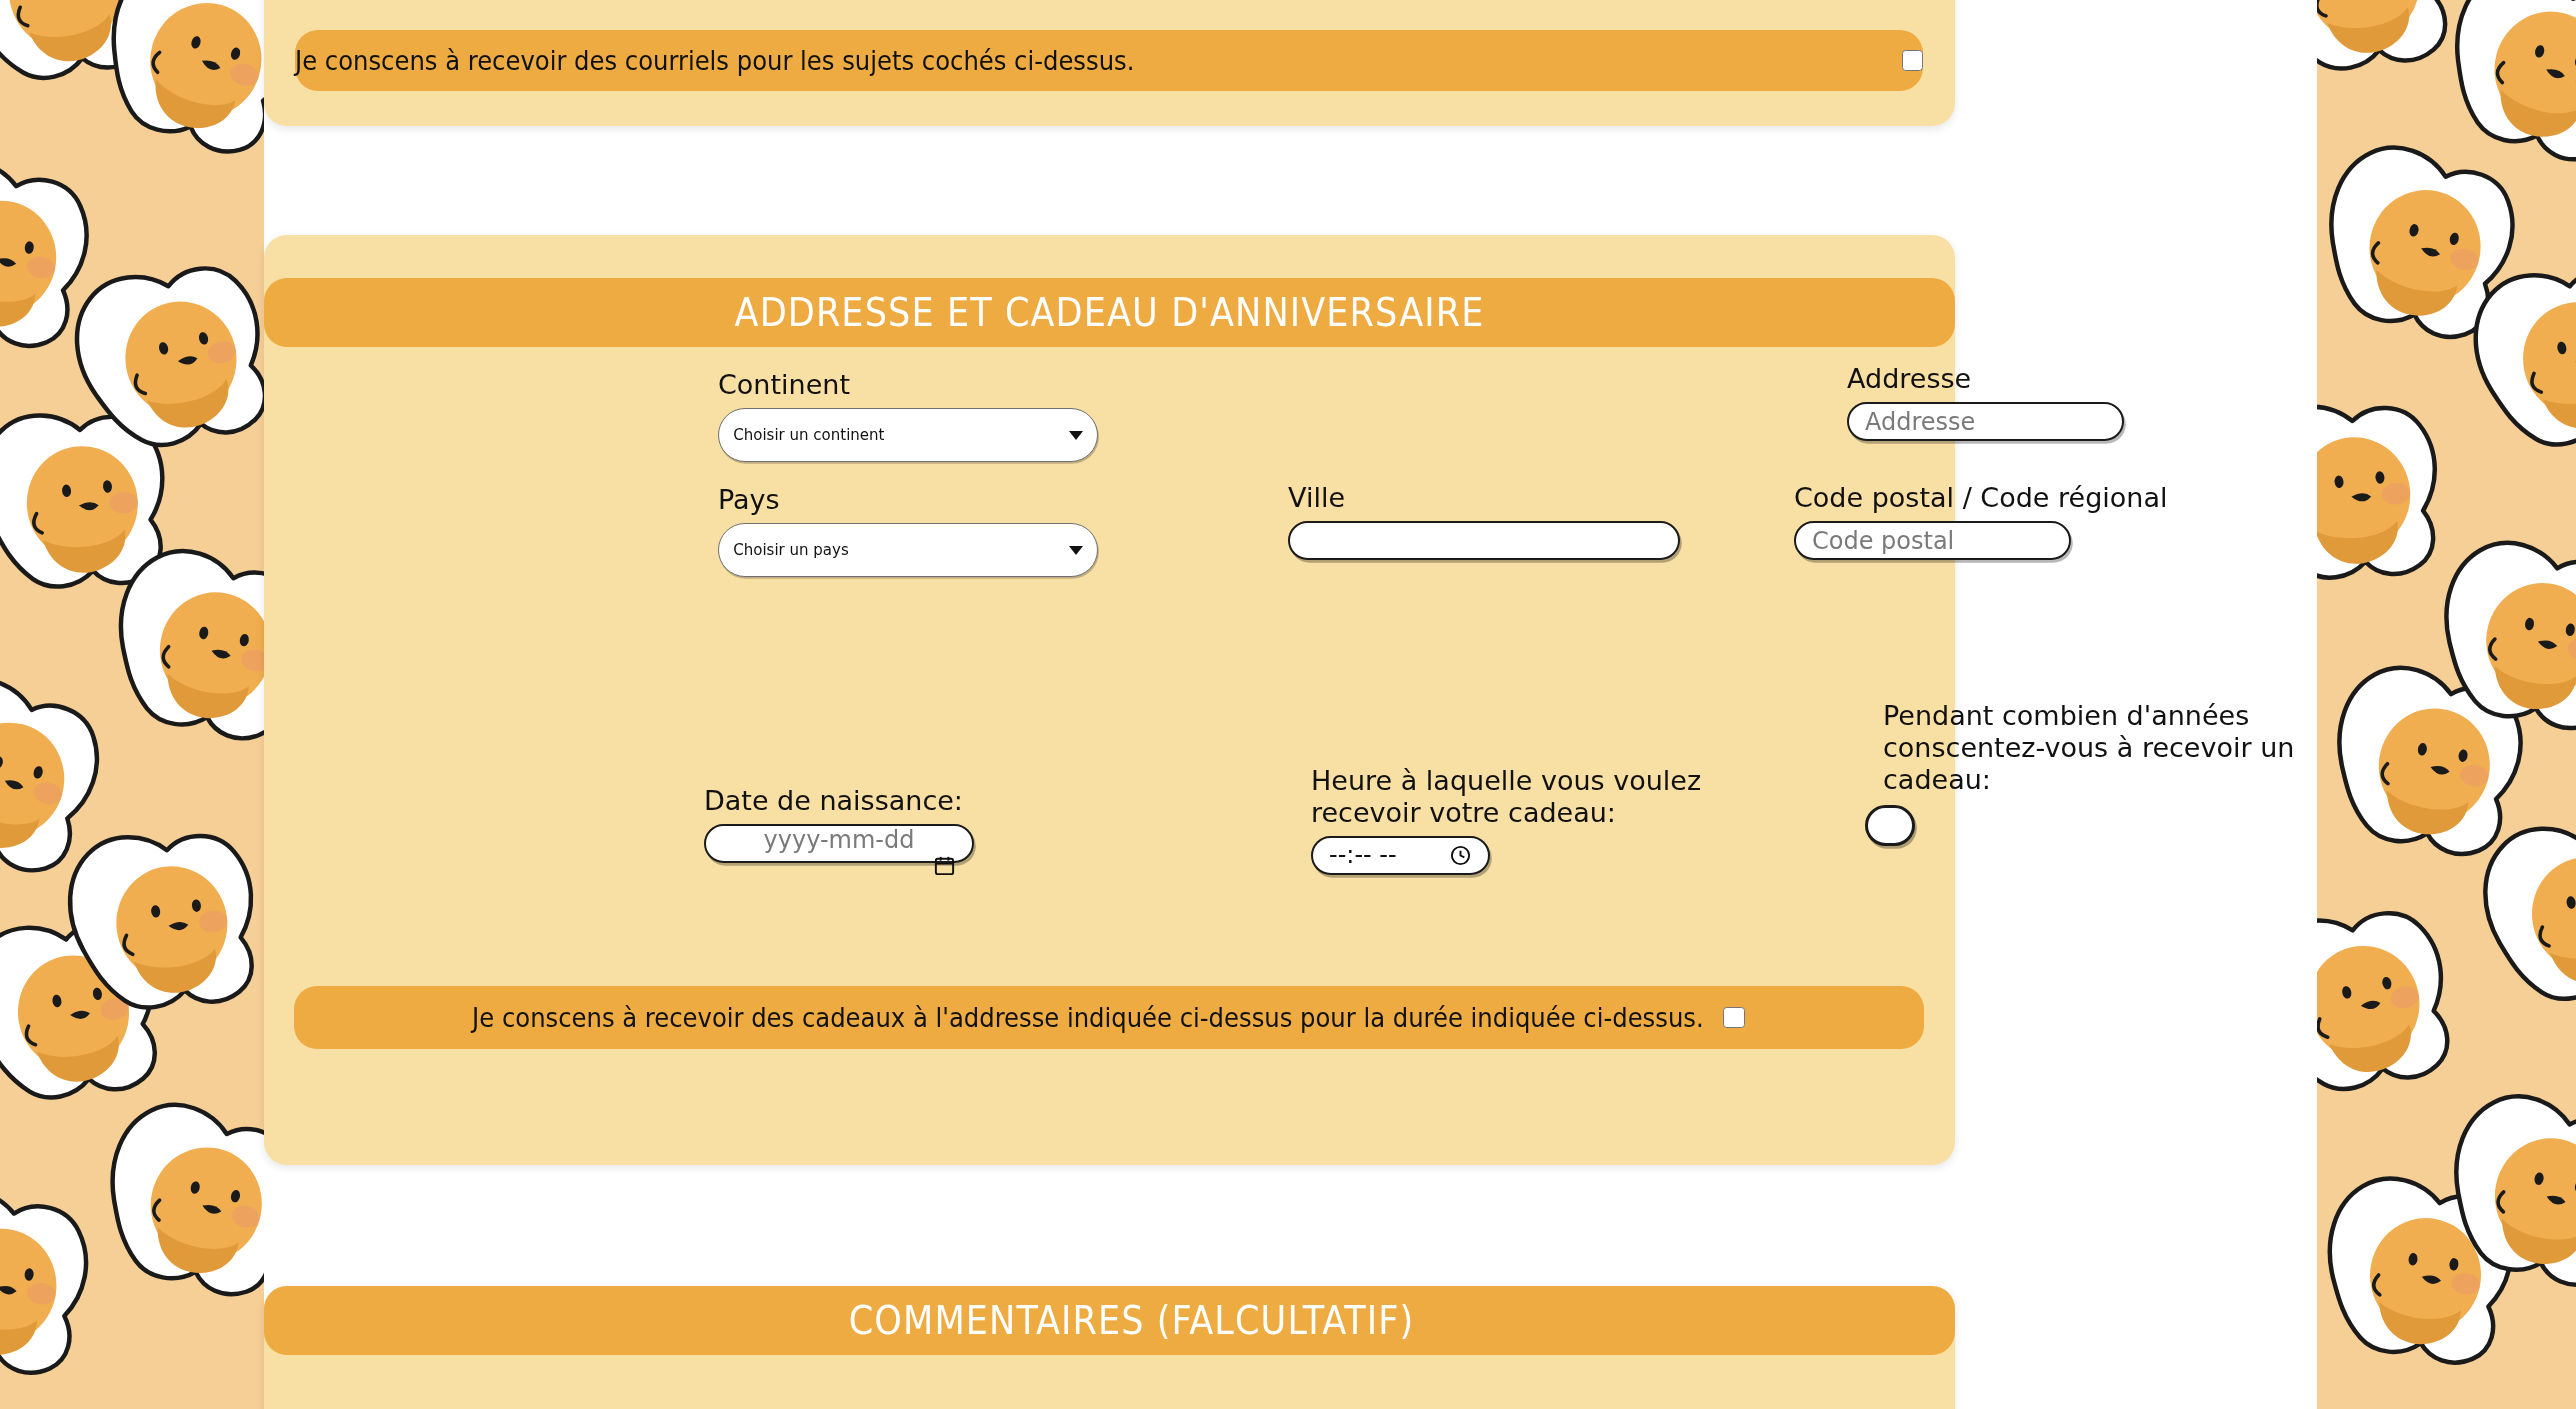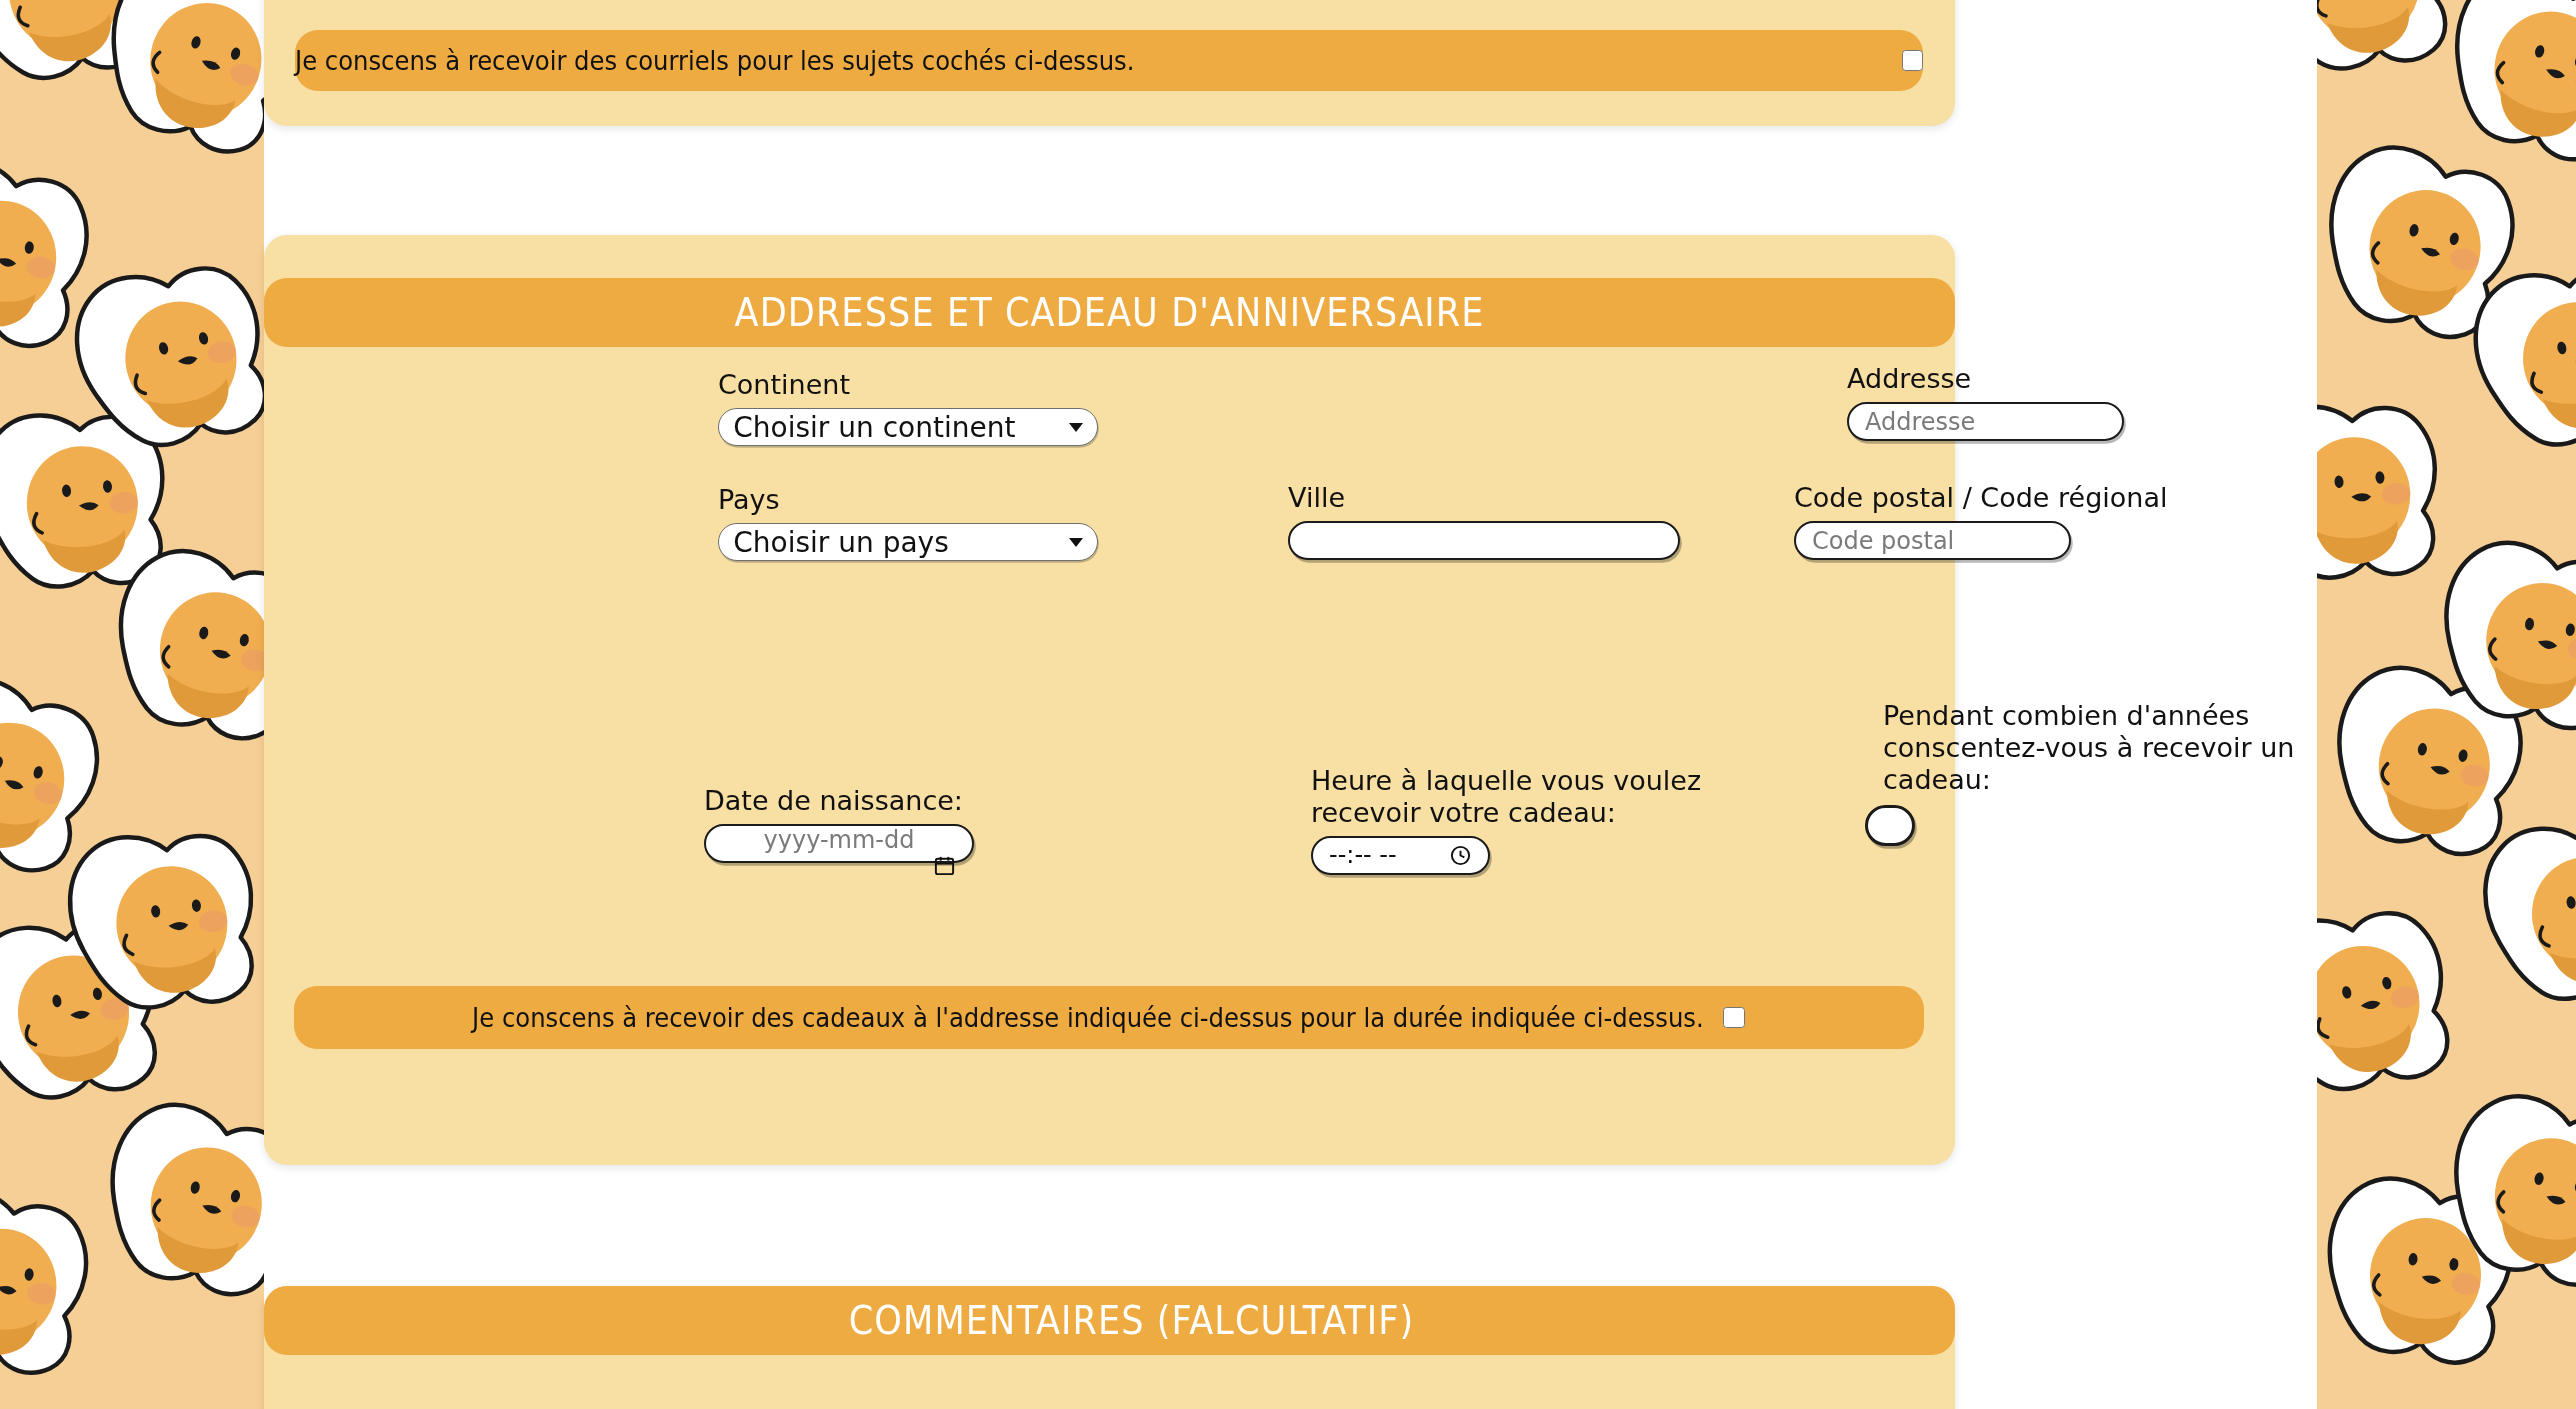--- a/index.html
+++ b/index.html
@@ -113,23 +113,23 @@
   .pill-input .ph { color: #7a7a7a; }
 
   .pill-select {
     display: inline-flex;
     align-items: center;
     justify-content: space-between;
     background: #ffffff;
     border: 1.8px solid #6f6f6f;
     border-radius: 894px;
     box-shadow: 0.9px 1.8px 0 rgba(0,0,0,0.22);
-    height: 38px;
+    height: 54px;
     padding: 0 14.3px;
-    font-size: 28px;
+    font-size: 15px;
     color: #111111;
     cursor: pointer;
     gap: 9px;
   }
   .chev {
     width: 0; height: 0;
     border-left: 7.2px solid transparent;
     border-right: 7.2px solid transparent;
     border-top: 9px solid #111;
     flex: 0 0 auto;

